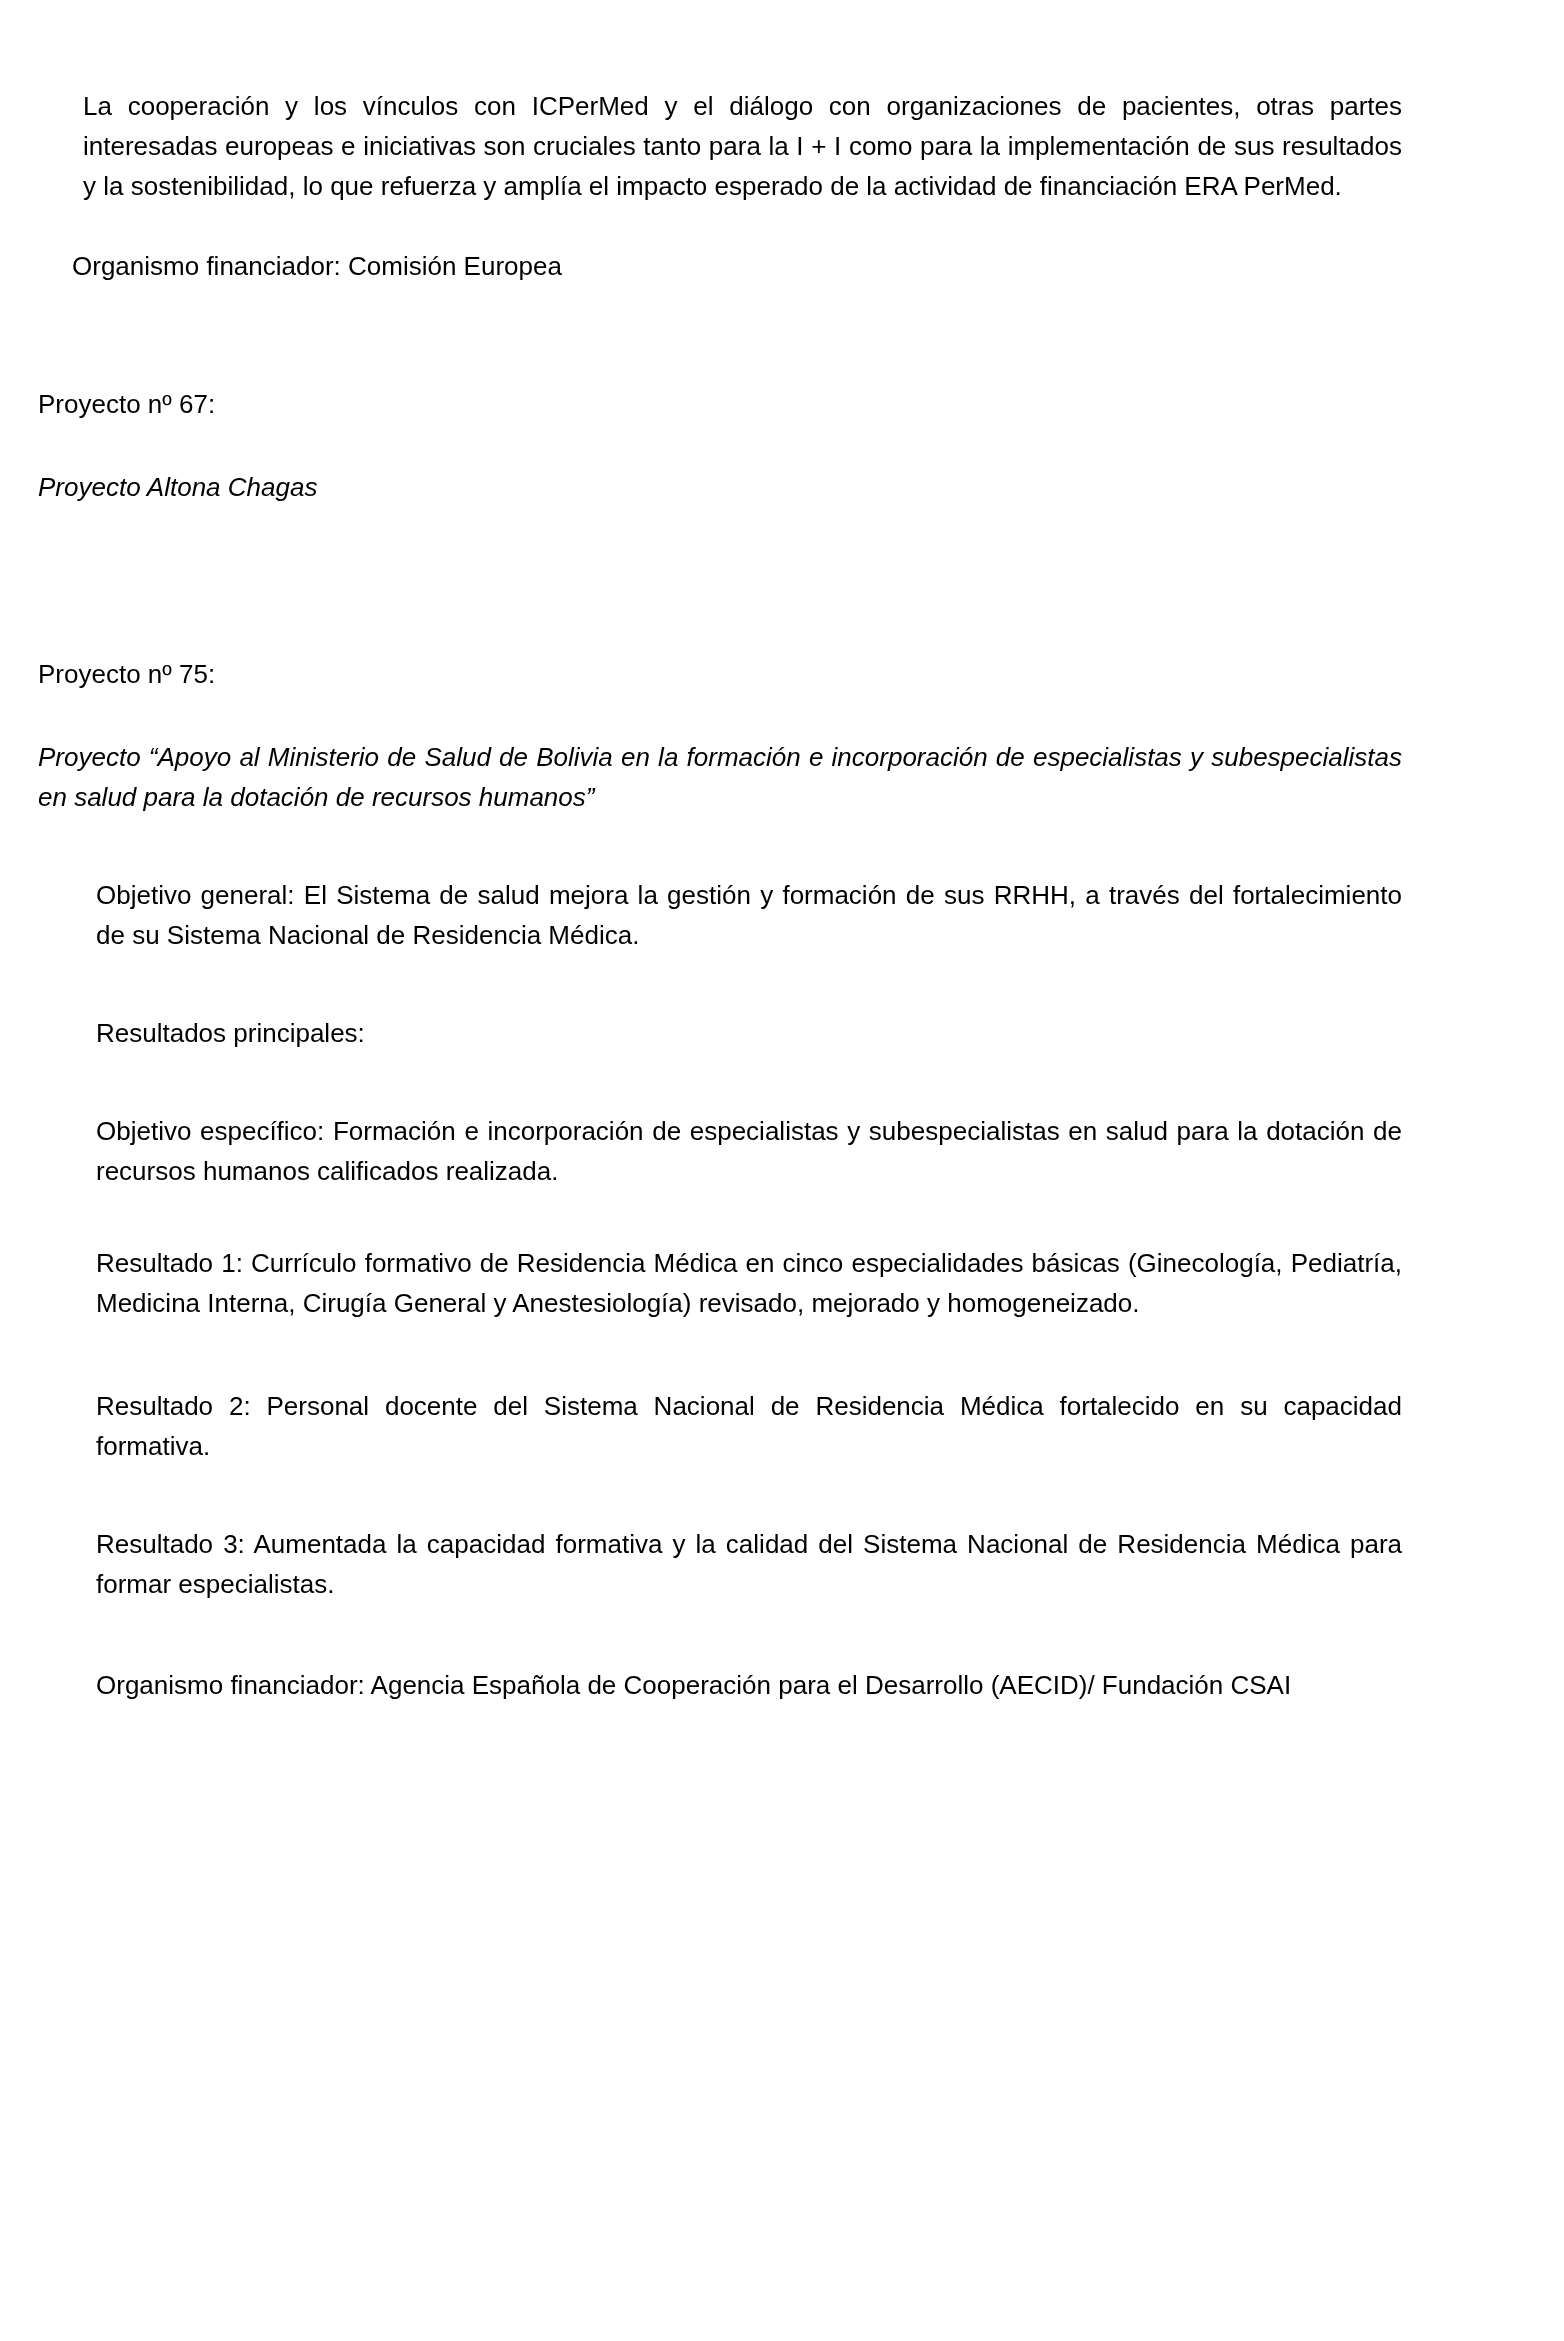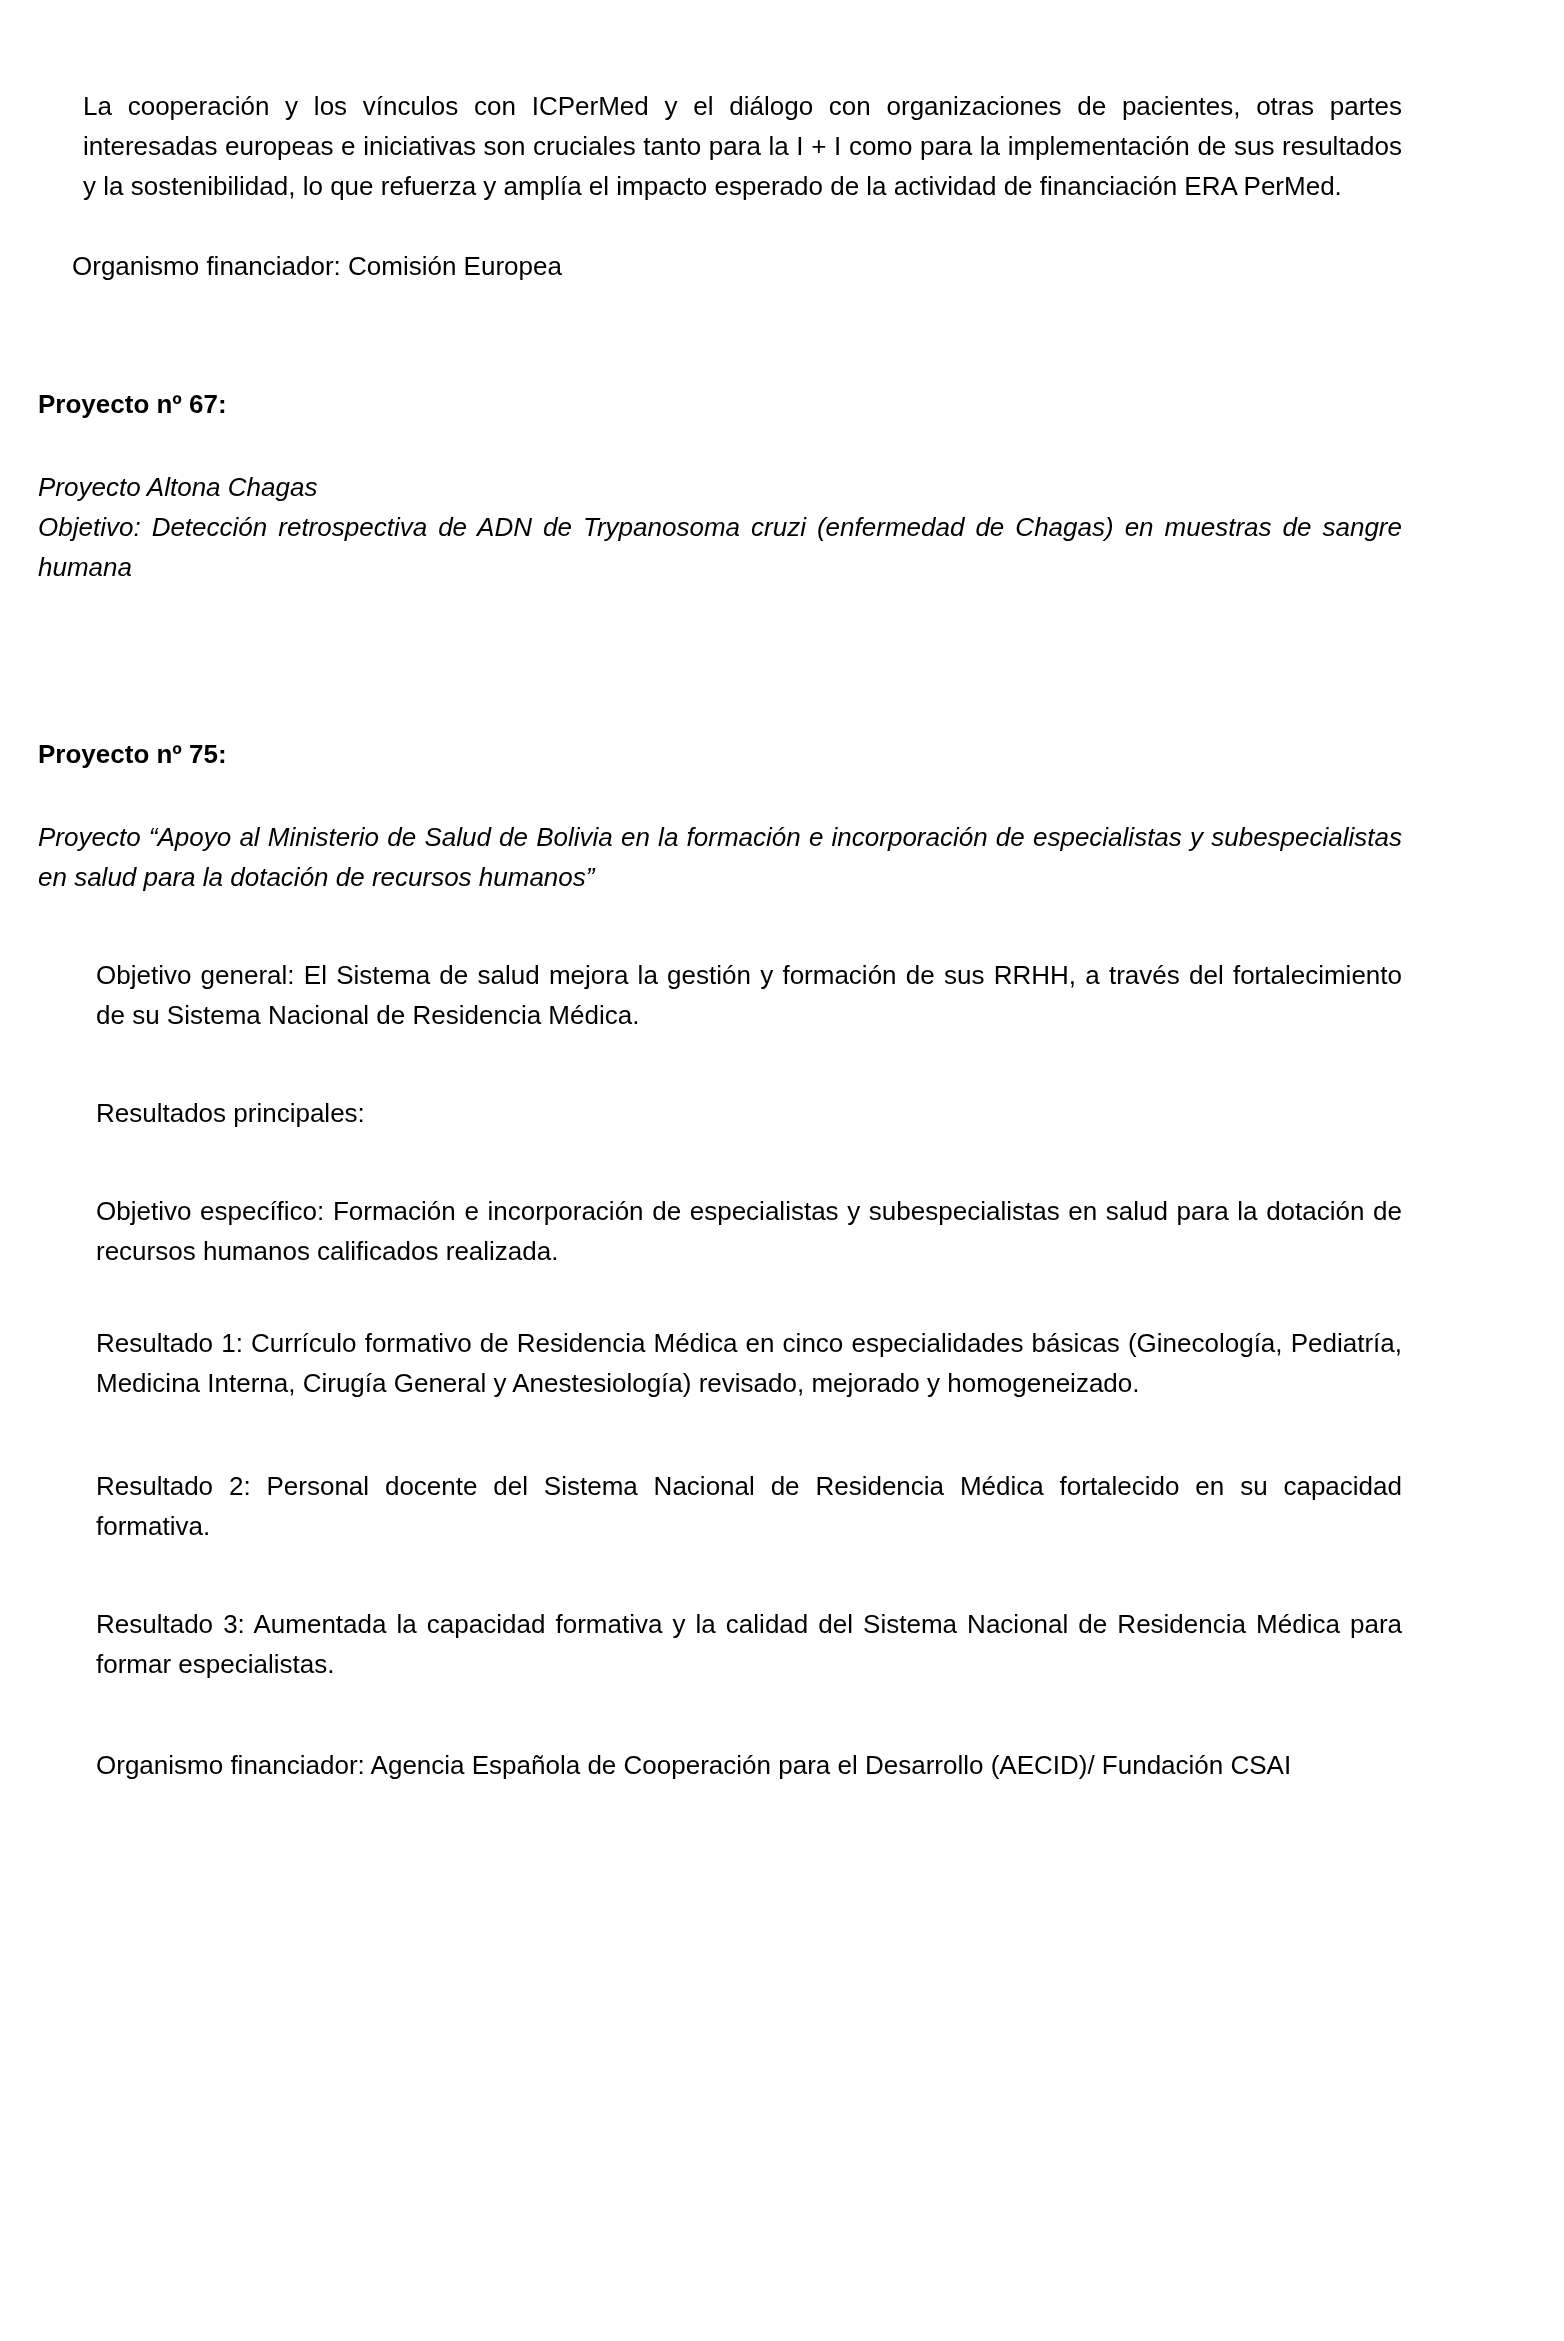--- a/index.html
+++ b/index.html
@@ -18,21 +18,21 @@
     width: 1441px;
     min-height: 2342px;
     padding: 86px 39px 54px 38px;
     font-size: 26px;
     line-height: 40px;
   }
   .para { margin: 0; }
   .justify { text-align: justify; }
   .indent-1 { margin-left: 45px; }
   .indent-2 { margin-left: 58px; }
-  .bold { font-weight: bold; }
+  .bold { font-weight: normal; }
   .italic { font-style: italic; }
 
   
   .mt-blank   { margin-top: 40px; margin-left: 34px; }
   .mt-48      { margin-top: 43px; }
   .mt-58      { margin-top: 52px; }
   .mt-65      { margin-top: 58px; }
   .mt-68      { margin-top: 61px; }
   .mt-70      { margin-top: 63px; }
   .mt-75      { margin-top: 67px; }
@@ -45,21 +45,20 @@
 <div class="page">
 
   <p class="para indent-1 justify">La cooperación y los vínculos con ICPerMed y el diálogo con organizaciones de pacientes, otras partes interesadas europeas e iniciativas son cruciales tanto para la I + I como para la implementación de sus resultados y la sostenibilidad, lo que refuerza y amplía el impacto esperado de la actividad de financiación ERA PerMed.</p>
 
   <p class="para indent-1 mt-blank">Organismo financiador: Comisión Europea</p>
 
   <p class="para bold mt-110">Proyecto nº 67:</p>
 
   <div class="mt-48">
     <p class="para italic">Proyecto Altona Chagas</p>
-    <p class="para italic justify">Objetivo: Detección retrospectiva de ADN de Trypanosoma cruzi (enfermedad de Chagas) en muestras de sangre humana</p>
   </div>
 
 
   <p class="para bold mt-165">Proyecto nº 75:</p>
 
   <p class="para italic justify mt-48">Proyecto “Apoyo al Ministerio de Salud de Bolivia en la formación e incorporación de especialistas y subespecialistas en salud para la dotación de recursos humanos”</p>
 
   <p class="para indent-2 justify mt-65">Objetivo general: El Sistema de salud mejora la gestión y formación de sus RRHH, a través del fortalecimiento de su Sistema Nacional de Residencia Médica.</p>
 
   <p class="para indent-2 mt-65">Resultados principales:</p>

